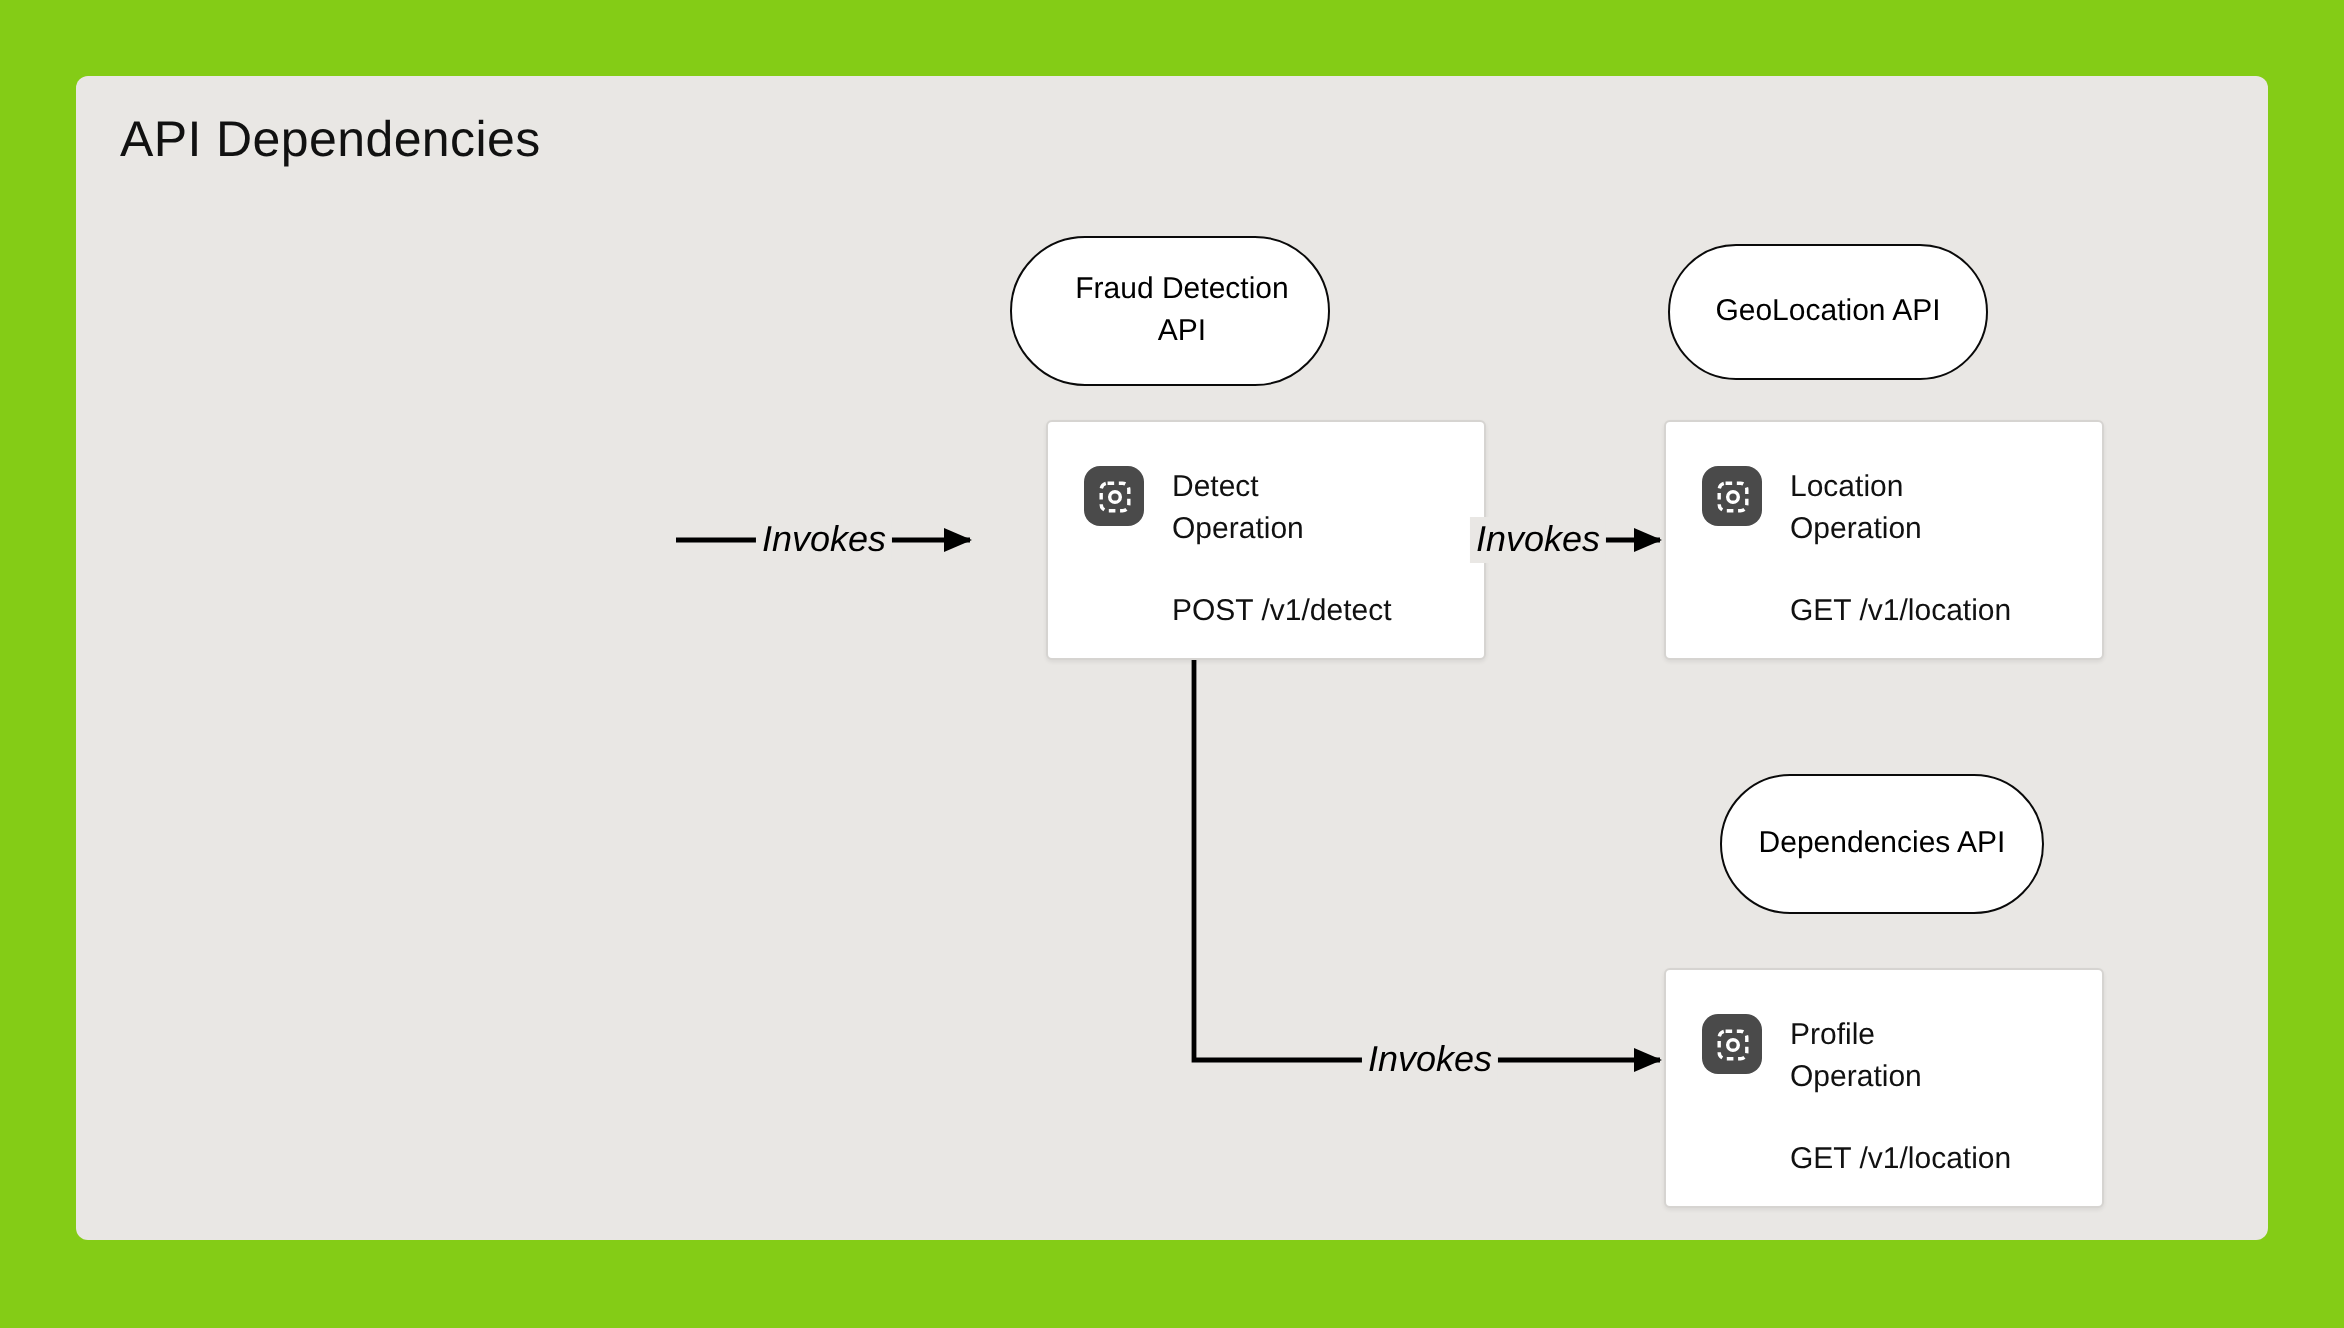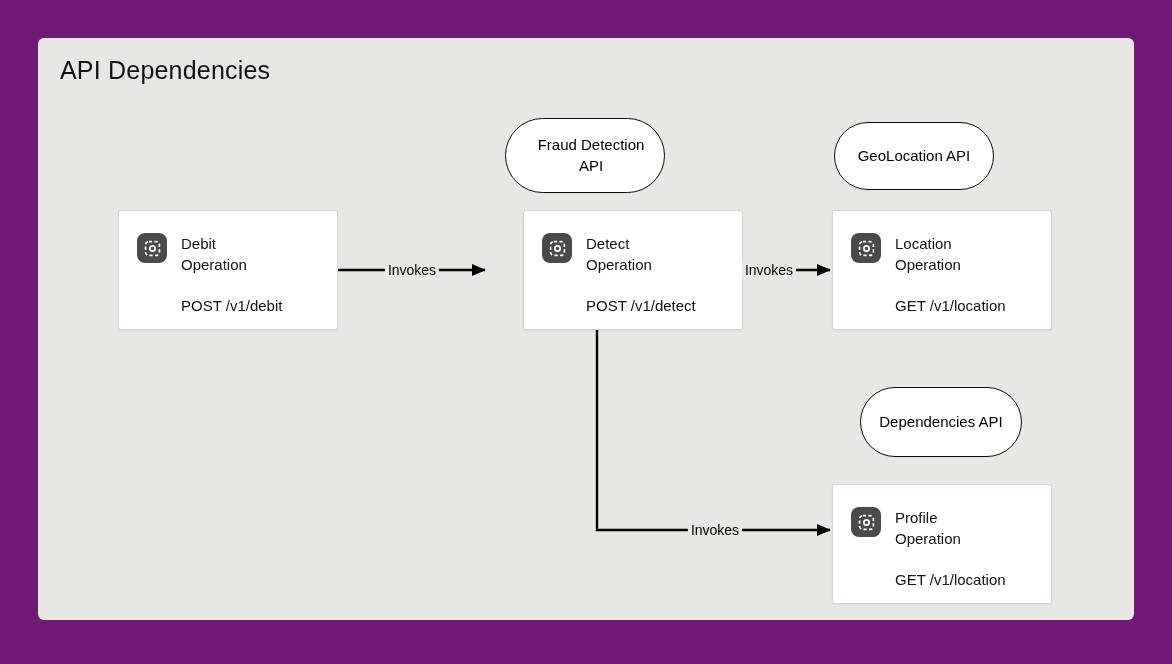--- a/index.html
+++ b/index.html
@@ -2,21 +2,21 @@
 <html style="--canvas-bg: #e9e7e4; --node-bg: #ffffff; --node-border: #d6d4d1; --pill-border: #0a0a0a; --icon-bg: #4a4a4a; --edge-color: #000000; --text-color: #111111;"><head>
 <meta charset="utf-8">
 <style>
   * { margin: 0; padding: 0; box-sizing: border-box; }
   html, body {
     width: 1172px; height: 664px;
     background: #ffffff;
     font-family: "Liberation Sans", sans-serif;
     overflow: hidden;
   }
-  .page { position: relative; width: 1172px; height: 664px; background: #701a75; }
+  .page { position: relative; width: 1172px; height: 664px; background: #84cc16; }
 
   .canvas {
     position: absolute; left: 38px; top: 38px;
     width: 1096px; height: 582px;
     background: var(--canvas-bg, #e9e7e4);
     border-radius: 6px;
   }
 
   .title {
     position: absolute; left: 22px; top: 18px;
@@ -26,23 +26,24 @@
   }
 
   .edges { position: absolute; left: 0; top: 0; width: 1096px; height: 582px; pointer-events: none; }
   .edges path.edge { stroke: var(--edge-color, #000); stroke-width: 2.4; fill: none; }
   .edges marker path { fill: var(--edge-color, #000); }
 
   .edge-label {
     position: absolute; transform: translate(-50%, -50%);
     background: var(--canvas-bg, #e9e7e4);
     padding: 1px 3px;
-    font-size: 14px; color: #000;
+    font-size: 18px; color: #000;
     white-space: nowrap;
     z-index: 3;
+    font-style: italic;
   }
 
   .api-pill {
     position: absolute;
     background: var(--node-bg, #fff);
     border: 1.5px solid var(--pill-border, #0a0a0a);
     border-radius: 999px;
     display: flex; align-items: center; justify-content: center;
     text-align: center;
     z-index: 2;
@@ -104,30 +105,20 @@
     <div class="api-pill" style="left:467px; top:80px; width:160px; height:75px;">
       <span class="pill-label narrow">Fraud Detection API</span>
     </div>
     <div class="api-pill" style="left:796px; top:84px; width:160px; height:68px;">
       <span class="pill-label">GeoLocation API</span>
     </div>
     <div class="api-pill" style="left:822px; top:349px; width:162px; height:70px;">
       <span class="pill-label">Dependencies API</span>
     </div>
 
-    <div class="op-node" style="left:80px; top:172px;">
-      <span class="op-icon">
-        <svg width="17" height="17" viewBox="0 0 16 16">
-          <rect x="1.5" y="1.5" width="13" height="13" rx="3" fill="none" stroke="#fff" stroke-width="1.6" stroke-dasharray="3.1 2.2"></rect>
-          <circle cx="8" cy="8" r="2.5" fill="none" stroke="#fff" stroke-width="1.6"></circle>
-        </svg>
-      </span>
-      <span class="op-title">Debit Operation</span>
-      <span class="op-endpoint">POST /v1/debit</span>
-    </div>
 
     <div class="op-node" style="left:449px; top:172px;margin-left:36px;">
       <span class="op-icon">
         <svg width="17" height="17" viewBox="0 0 16 16">
           <rect x="1.5" y="1.5" width="13" height="13" rx="3" fill="none" stroke="#fff" stroke-width="1.6" stroke-dasharray="3.1 2.2"></rect>
           <circle cx="8" cy="8" r="2.5" fill="none" stroke="#fff" stroke-width="1.6"></circle>
         </svg>
       </span>
       <span class="op-title">Detect Operation</span>
       <span class="op-endpoint">POST /v1/detect</span>

